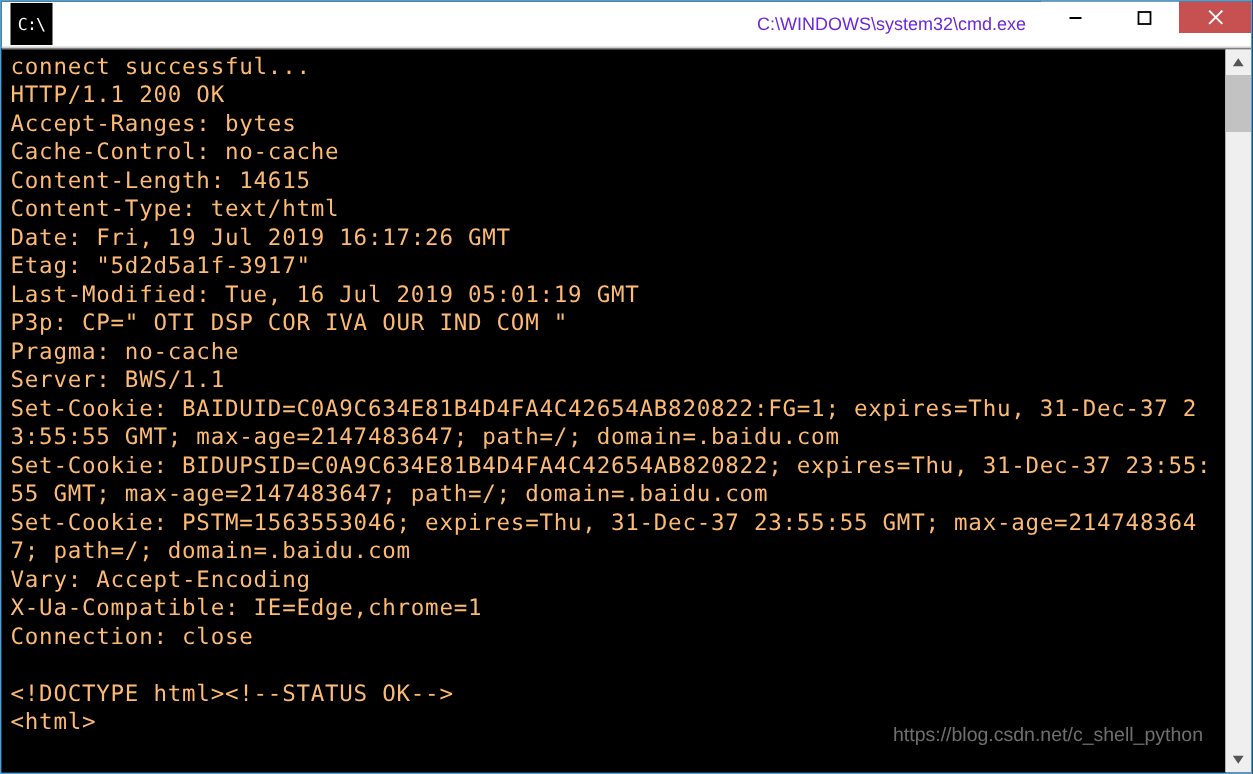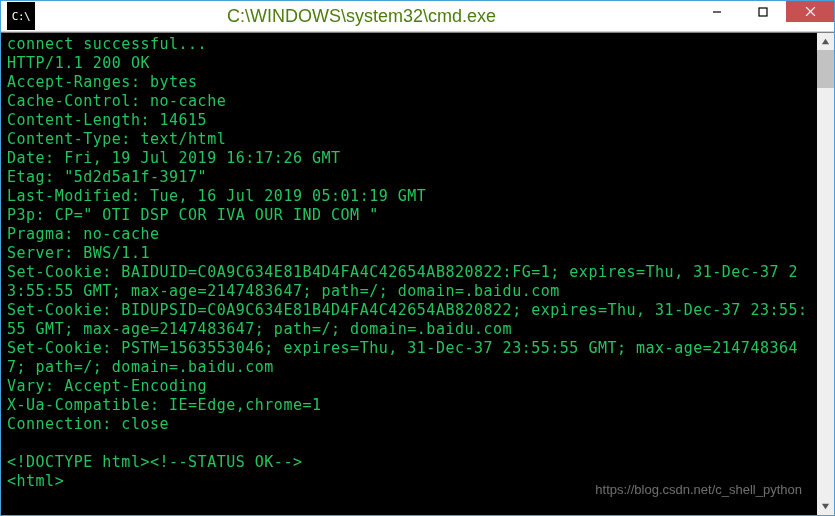--- a/index.html
+++ b/index.html
@@ -26,23 +26,23 @@
   }
   .tb-icon-inner {
     color: #fff;
     font-family: Consolas, monospace;
     font-size: 11px;
     line-height: 1;
     letter-spacing: -0.5px;
   }
   .tb-title {
     flex: 1;
-    text-align: center;
-    font-size: 18px;
-    color: #4d7c0f;
+    text-align: right;
+    font-size: 12px;
+    color: #6d28d9;
     padding-right: 10px;
   }
   .tb-controls { display: flex; height: 100%; }
   .tb-btn {
     width: 46px; height: 21px;
     display: flex; align-items: center; justify-content: center;
     font-size: 11px;
     color: #000;
     background: #fff;
   }
@@ -58,21 +58,21 @@
   .terminal-wrap {
     position: relative;
     height: calc(100% - 31px);
     background: #000;
     border-top: 1px solid #808080;
   }
   .terminal {
     position: absolute;
     top: 0; left: 0; right: 17px; bottom: 0;
     padding: 2px 0 0 6px;
-    color: #22c55e;
+    color: #fdba74;
     font-family: 'Lucida Console', Consolas, monospace;
     font-size: 15px;
     line-height: 19px;
     letter-spacing: 0.5px;
     white-space: pre-wrap;
     word-break: break-all;
     overflow: hidden;
   }
   .scrollbar {
     position: absolute;

